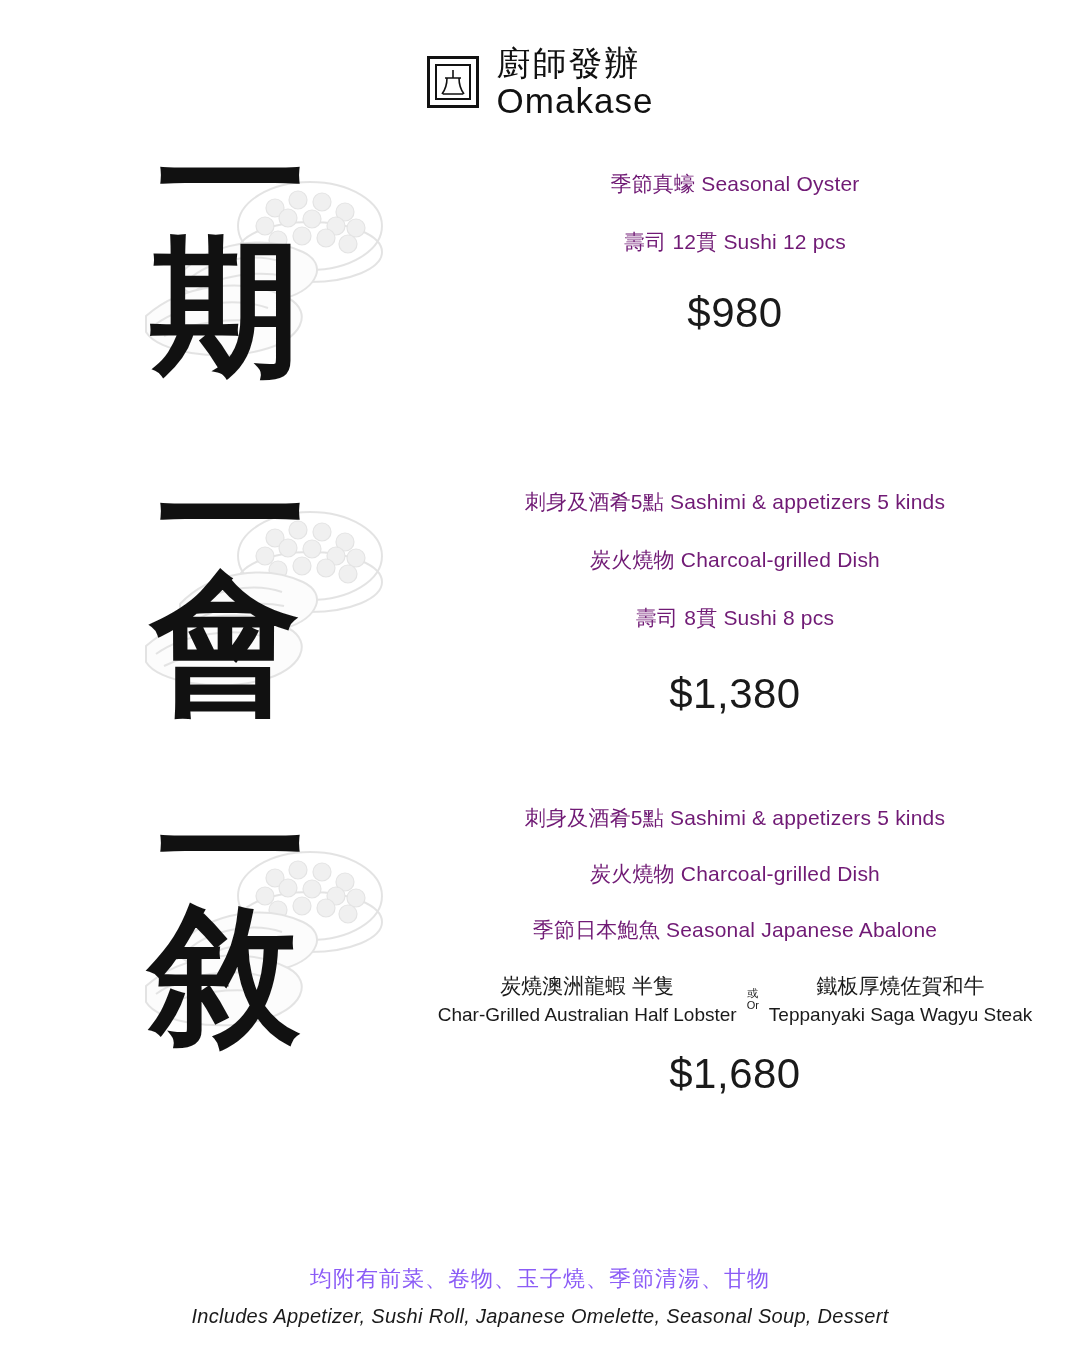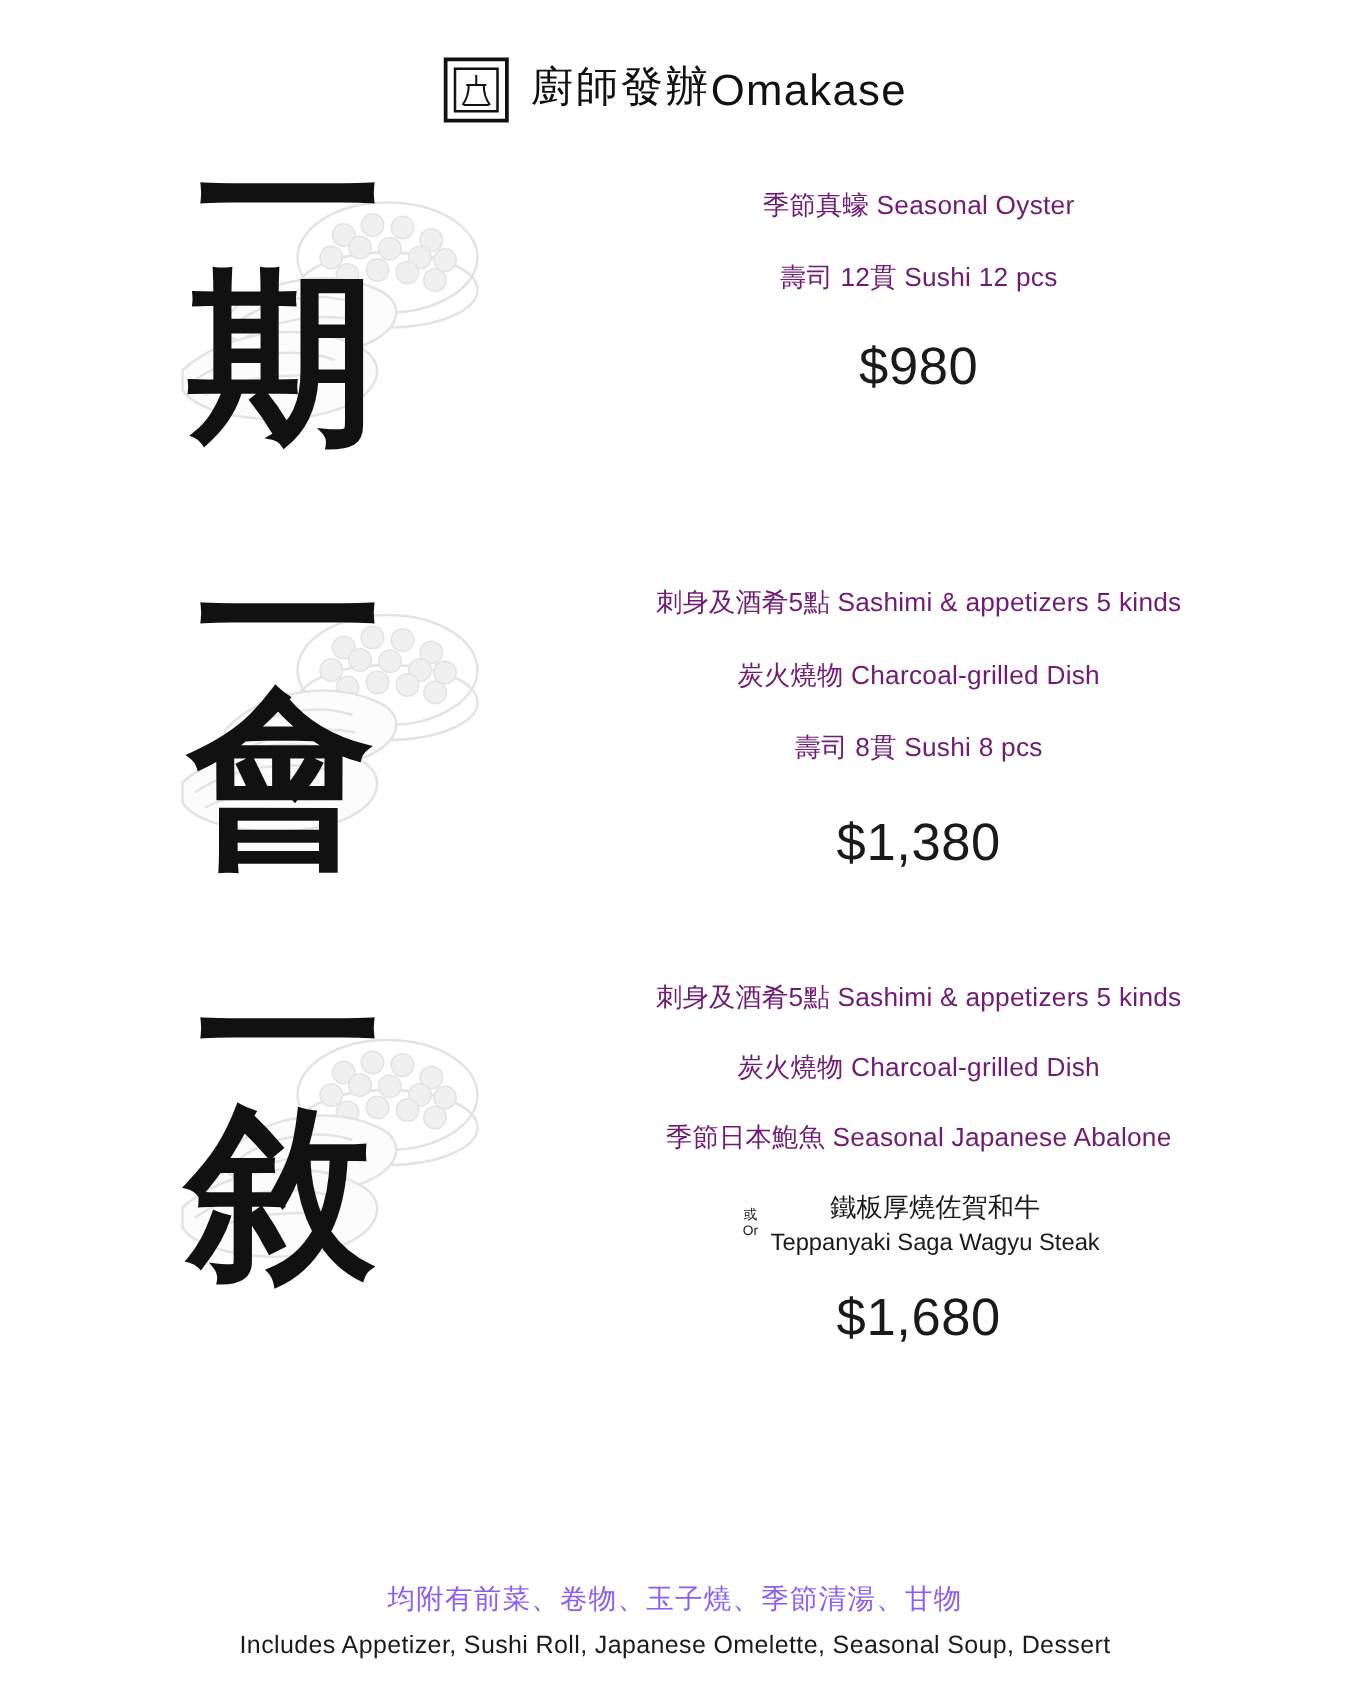--- a/index.html
+++ b/index.html
@@ -30,20 +30,21 @@
     height: 52px;
     border: 3px solid #111;
     display: flex;
     align-items: center;
     justify-content: center;
     position: relative;
   }
   .logo-mark svg { display: block; }
   .header-titles {
     display: flex;
+    flex-direction: column;
     line-height: 1.02;
   }
   .header-cn {
     font-size: 34px;
     letter-spacing: 2px;
     font-weight: 400;
     color: #111;
   }
   .header-en {
     font-size: 35px;
@@ -184,20 +185,21 @@
   .footer-cn {
     font-size: 22px;
     letter-spacing: 1px;
     color: #8b5cf6;
   }
   .footer-en {
     font-size: 20px;
     letter-spacing: 0.3px;
     color: #1a1a1a;
     margin-top: 4px;
+    font-style: italic;
   }
 </style>
 </head>
 <body>
 
 <div class="header">
   <div class="logo-mark">
     <svg viewBox="0 0 40 40" width="40" height="40" aria-hidden="true">
       <rect x="3" y="3" width="34" height="34" fill="none" stroke="#111" stroke-width="2"></rect>
       <path d="M20 8 L20 16 M12 16 L28 16 M14 16 C14 24 12 28 9 32 M26 16 C26 24 28 28 31 32 M10 32 L30 32" fill="none" stroke="#111" stroke-width="1.6"></path>
@@ -336,20 +338,24 @@
         <span class="numeral-one">一</span>
         <span class="numeral-char">敘</span>
       </div>
     </div>
     <div class="course-right">
       <p class="item-line">刺身及酒肴5點 Sashimi &amp; appetizers 5 kinds</p>
       <p class="item-line">炭火燒物 Charcoal-grilled Dish</p>
       <p class="item-line">季節日本鮑魚 Seasonal Japanese Abalone</p>
 
       <div class="choice-row">
+        <div class="choice-col">
+          <span class="choice-cn">炭燒澳洲龍蝦 半隻</span>
+          <span class="choice-en">Char-Grilled Australian Half Lobster</span>
+        </div>
         <div class="choice-or">
           <span>或</span>
           <span>Or</span>
         </div>
         <div class="choice-col">
           <span class="choice-cn">鐵板厚燒佐賀和牛</span>
           <span class="choice-en">Teppanyaki Saga Wagyu Steak</span>
         </div>
       </div>
 

